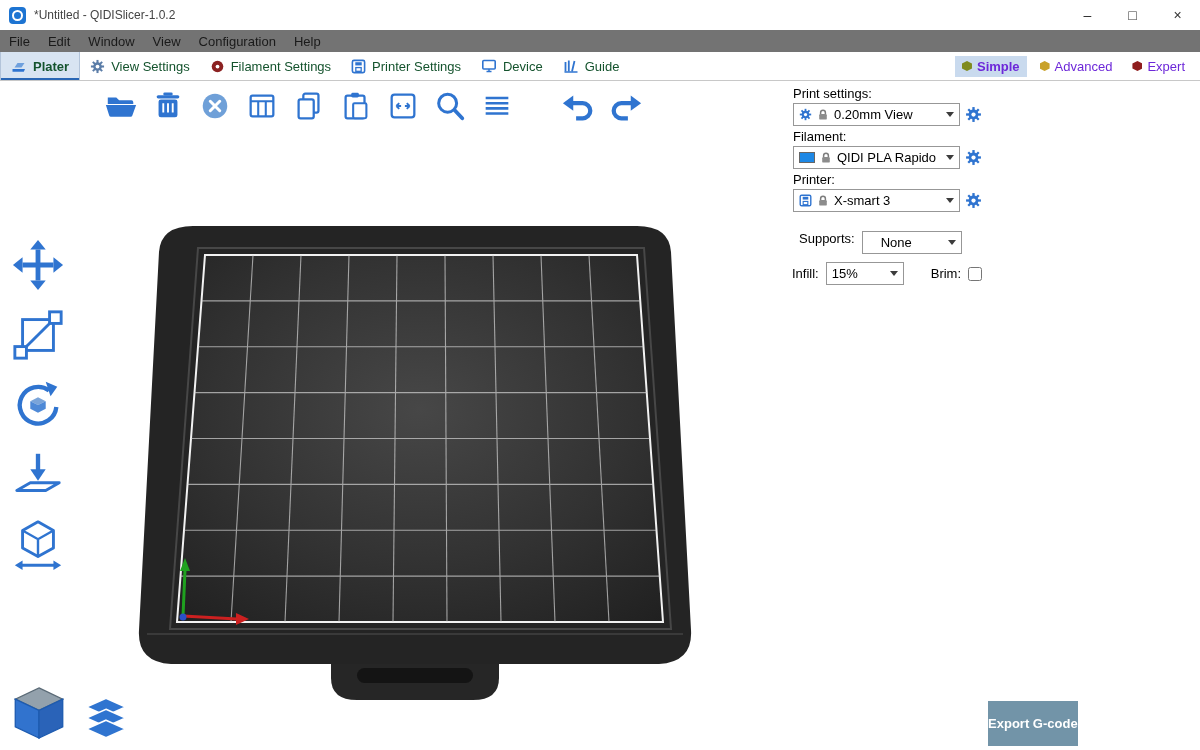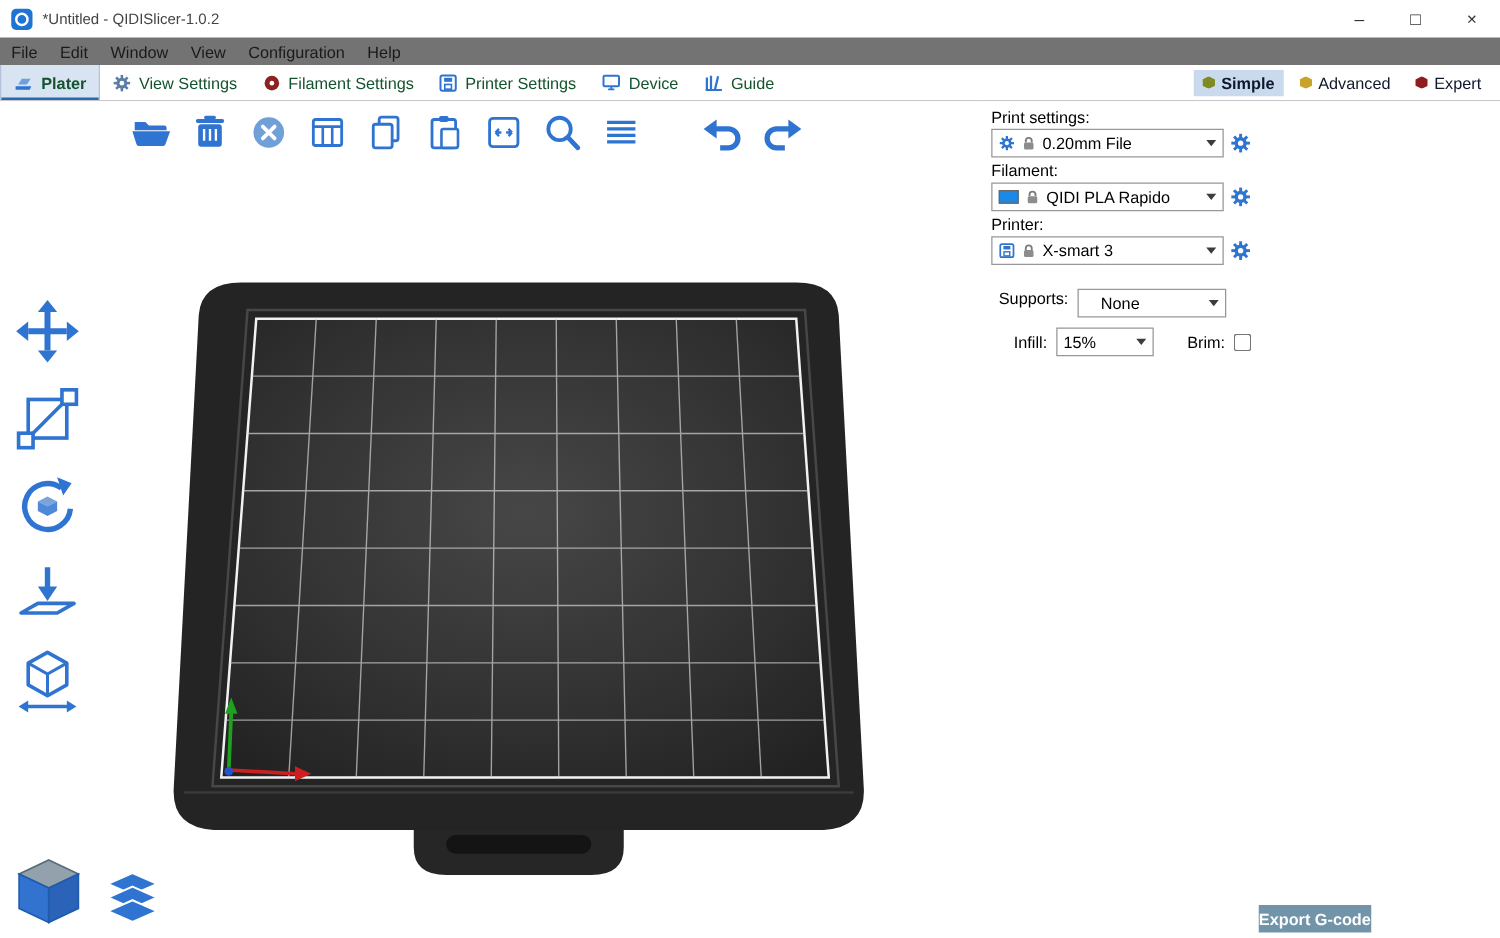--- a/index.html
+++ b/index.html
@@ -17,21 +17,21 @@
 
   
   .menubar{position:absolute;top:30px;left:0;width:1200px;height:22px;display:flex;align-items:center;background:#737373;}
   .menu-item{padding:2px 9px;font-size:13px;color:#1a1a1a;}
 
   
   .tabbar{position:absolute;top:52px;left:0;width:1200px;height:29px;display:flex;align-items:stretch;border-bottom:1px solid #c8c8c8;background:#fff;}
   .tab{display:flex;align-items:center;gap:6px;padding:0 10px;font-size:13px;color:#14532d;}
   .tab.active{background:#d8e4f2;border-left:1px solid #b3c4da;border-right:1px solid #b3c4da;box-shadow:inset 0 -2px 0 #2a67b5;font-weight:bold;}
   .modes{margin-left:auto;display:flex;align-items:center;gap:6px;padding-right:8px;}
-  .mode{display:flex;align-items:center;gap:5px;padding:3px 7px;font-size:13px;color:#0f172a;}
+  .mode{display:flex;align-items:center;gap:5px;padding:3px 7px;font-size:13px;color:#6d28d9;}
   .mode.active{background:#c9daee;font-weight:bold;}
   .hex{width:10px;height:10px;clip-path:polygon(50% 0,100% 25%,100% 75%,50% 100%,0 75%,0 25%);flex:none;}
 
   
   .viewport{position:absolute;top:81px;left:0;width:785px;height:669px;background:#fff;}
   .top-toolbar{position:absolute;left:102px;top:6px;display:flex;align-items:center;gap:9px;}
   .tool-btn{width:38px;height:38px;display:flex;align-items:center;justify-content:center;}
   .tool-btn svg{width:34px;height:34px;}
   .undo-group{margin-left:34px;display:flex;gap:10px;}
   .left-toolbar{position:absolute;left:8px;top:155px;display:flex;flex-direction:column;gap:12px;}
@@ -42,26 +42,26 @@
 
   
   .sidebar{position:absolute;top:81px;left:785px;width:415px;height:669px;background:#fff;display:flex;flex-direction:row;}
   .side-content{padding:2px 4px 0 6px;}
   .side-label{font-size:13px;color:#000;margin:3px 2px 2px;}
   .preset-row{display:flex;align-items:center;gap:5px;margin:0 2px;}
   .combo{flex:1;height:23px;border:1px solid #979797;background:#fff;display:flex;align-items:center;gap:5px;padding:0 5px;font-size:13px;color:#000;min-width:0;}
   .chev{width:0;height:0;border-left:4px solid transparent;border-right:4px solid transparent;border-top:5px solid #3c3c3c;margin-left:auto;flex:none;}
   .gear-btn{width:17px;height:17px;flex:none;color:#2f74d0;}
   .supports-row{display:flex;align-items:flex-start;gap:7px;margin:19px 22px 0 8px;font-size:13px;}
-  .infill-row{display:flex;align-items:center;gap:7px;margin:8px 2px 0 20px;font-size:13px;}
+  .infill-row{display:flex;align-items:center;gap:7px;margin:8px 2px 0 1px;font-size:13px;}
   .small-combo{flex:none;width:78px;}
   .brim-label{margin-left:20px;}
   .swatch{width:16px;height:11px;border:1px solid #666;flex:none;}
   .cb{width:14px;height:14px;margin:0;}
-  .export-btn{margin-top:auto;margin-bottom:4px;height:22px;display:flex;align-items:center;justify-content:center;color:#fff;font-size:13px;font-weight:bold;background:#7294a8;}
+  .export-btn{margin-top:auto;margin-bottom:4px;height:45px;display:flex;align-items:center;justify-content:center;color:#fff;font-size:13px;font-weight:bold;background:#7294a8;}
   .ico{flex:none;color:#2f74d0;}
 </style>
 </head>
 <body>
 
 <svg width="0" height="0" style="position:absolute">
   <defs>
     <symbol id="sym-gear" viewBox="0 0 16 16">
       <g fill="currentColor">
         <rect x="6.9" y="1" width="2.2" height="14"></rect>
@@ -405,21 +405,21 @@
         <span class="ico">
             <svg width="13" height="13">
               <use href="#sym-gear"></use>
             </svg>
           </span>
         <span class="ico">
             <svg width="12" height="12">
               <use href="#sym-lock"></use>
             </svg>
           </span>
-        <span>0.20mm File</span>
+        <span>0.20mm View</span>
         <span class="chev"></span>
       </div>
       <span class="gear-btn">
           <svg width="17" height="17">
             <use href="#sym-gear"></use>
           </svg>
         </span>
     </div>
 
     <div class="side-label">Filament:</div>

